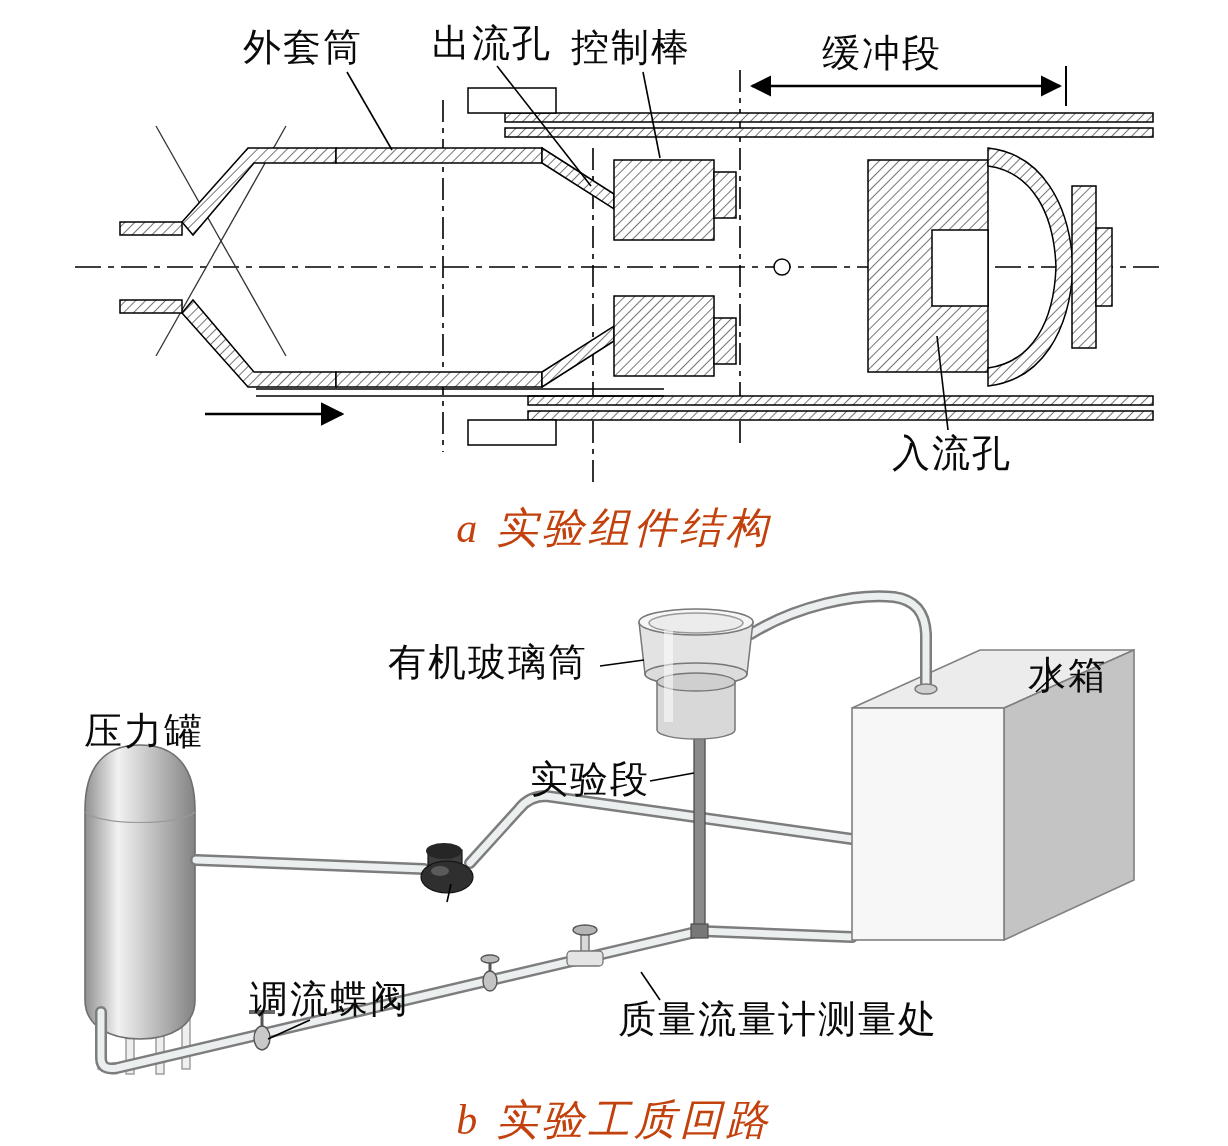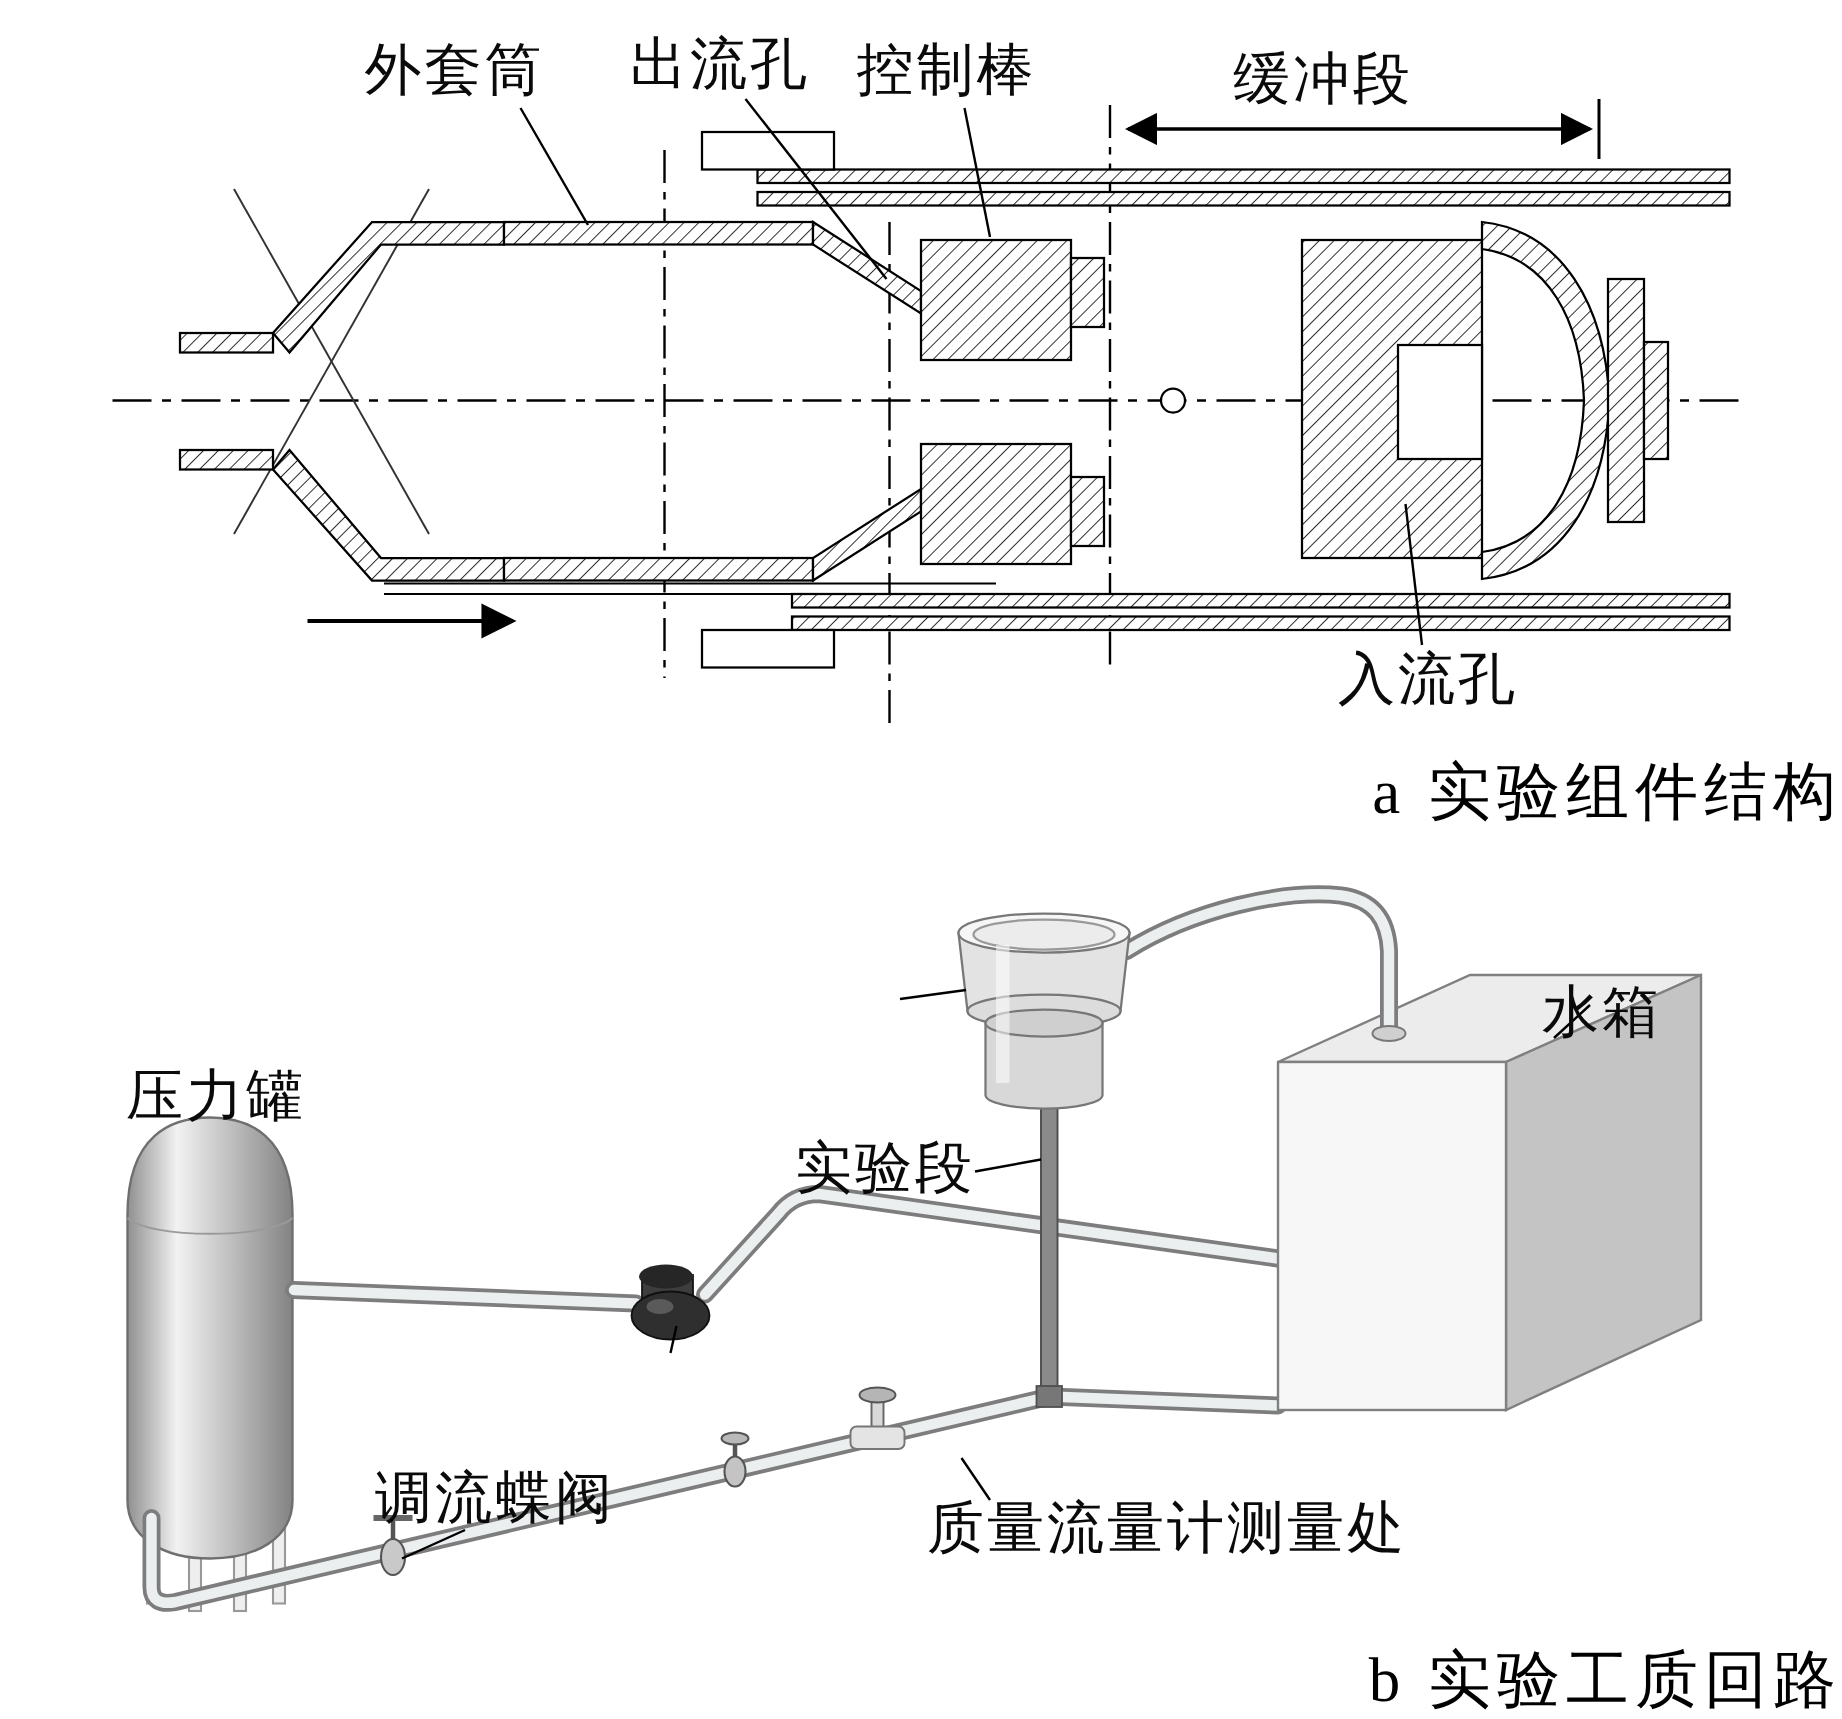--- a/index.html
+++ b/index.html
@@ -6,22 +6,22 @@
   .page{
     position:relative;width:1228px;height:1146px;background:#fff;overflow:hidden;
     font-family:"Liberation Serif","DejaVu Serif",serif;color:#0a0a0a;
   }
   svg{position:absolute;left:0;}
   .lbl{
     position:absolute;font-size:38px;line-height:1.05;white-space:nowrap;
     color:#0a0a0a;letter-spacing:2px;font-weight:500;
   }
   .caption{
-    position:absolute;left:0;width:1228px;text-align:right;
-    font-size:42px;letter-spacing:4px;font-weight:500;color:#000000;
+    position:absolute;left:0;width:1228px;text-align:center;
+    font-size:42px;letter-spacing:4px;font-weight:500;color:#c2410c;font-style:italic;
   }
 </style>
 </head>
 <body>
 
 <div class="page">
 
   <svg style="top:0" width="1228" height="560" viewBox="0 0 1228 560">
     <defs>
       <pattern id="h1" patternUnits="userSpaceOnUse" width="7" height="7" patternTransform="rotate(45)">
@@ -182,26 +182,27 @@
       <line x1="600" y1="106" x2="644" y2="100"></line>
       <line x1="1060" y1="110" x2="1036" y2="132"></line>
       <line x1="650" y1="221" x2="694" y2="213"></line>
       <line x1="447" y1="342" x2="451" y2="324"></line>
       <line x1="310" y1="460" x2="268" y2="479"></line>
       <line x1="660" y1="440" x2="641" y2="412"></line>
     </g>
   </svg>
 
   <div class="lbl" style="left:243px;top:28px">外套筒</div>
-  <div class="lbl" style="left:420px;top:24px">出流孔</div>
+  <div class="lbl" style="left:432px;top:24px">出流孔</div>
   <div class="lbl" style="left:571px;top:28px">控制棒</div>
   <div class="lbl" style="left:822px;top:34px">缓冲段</div>
   <div class="lbl" style="left:892px;top:434px">入流孔</div>
   <div class="caption" style="top:500px">a 实验组件结构</div>
 
+  <div class="lbl" style="left:388px;top:643px">有机玻璃筒</div>
   <div class="lbl" style="left:1028px;top:656px">水箱</div>
   <div class="lbl" style="left:84px;top:712px">压力罐</div>
   <div class="lbl" style="left:530px;top:760px">实验段</div>
   <div class="lbl" style="left:618px;top:1000px">质量流量计测量处</div>
   <div class="lbl" style="left:250px;top:980px">调流蝶阀</div>
   <div class="caption" style="top:1092px">b 实验工质回路</div>
 
 </div>
 
 </body></html>

